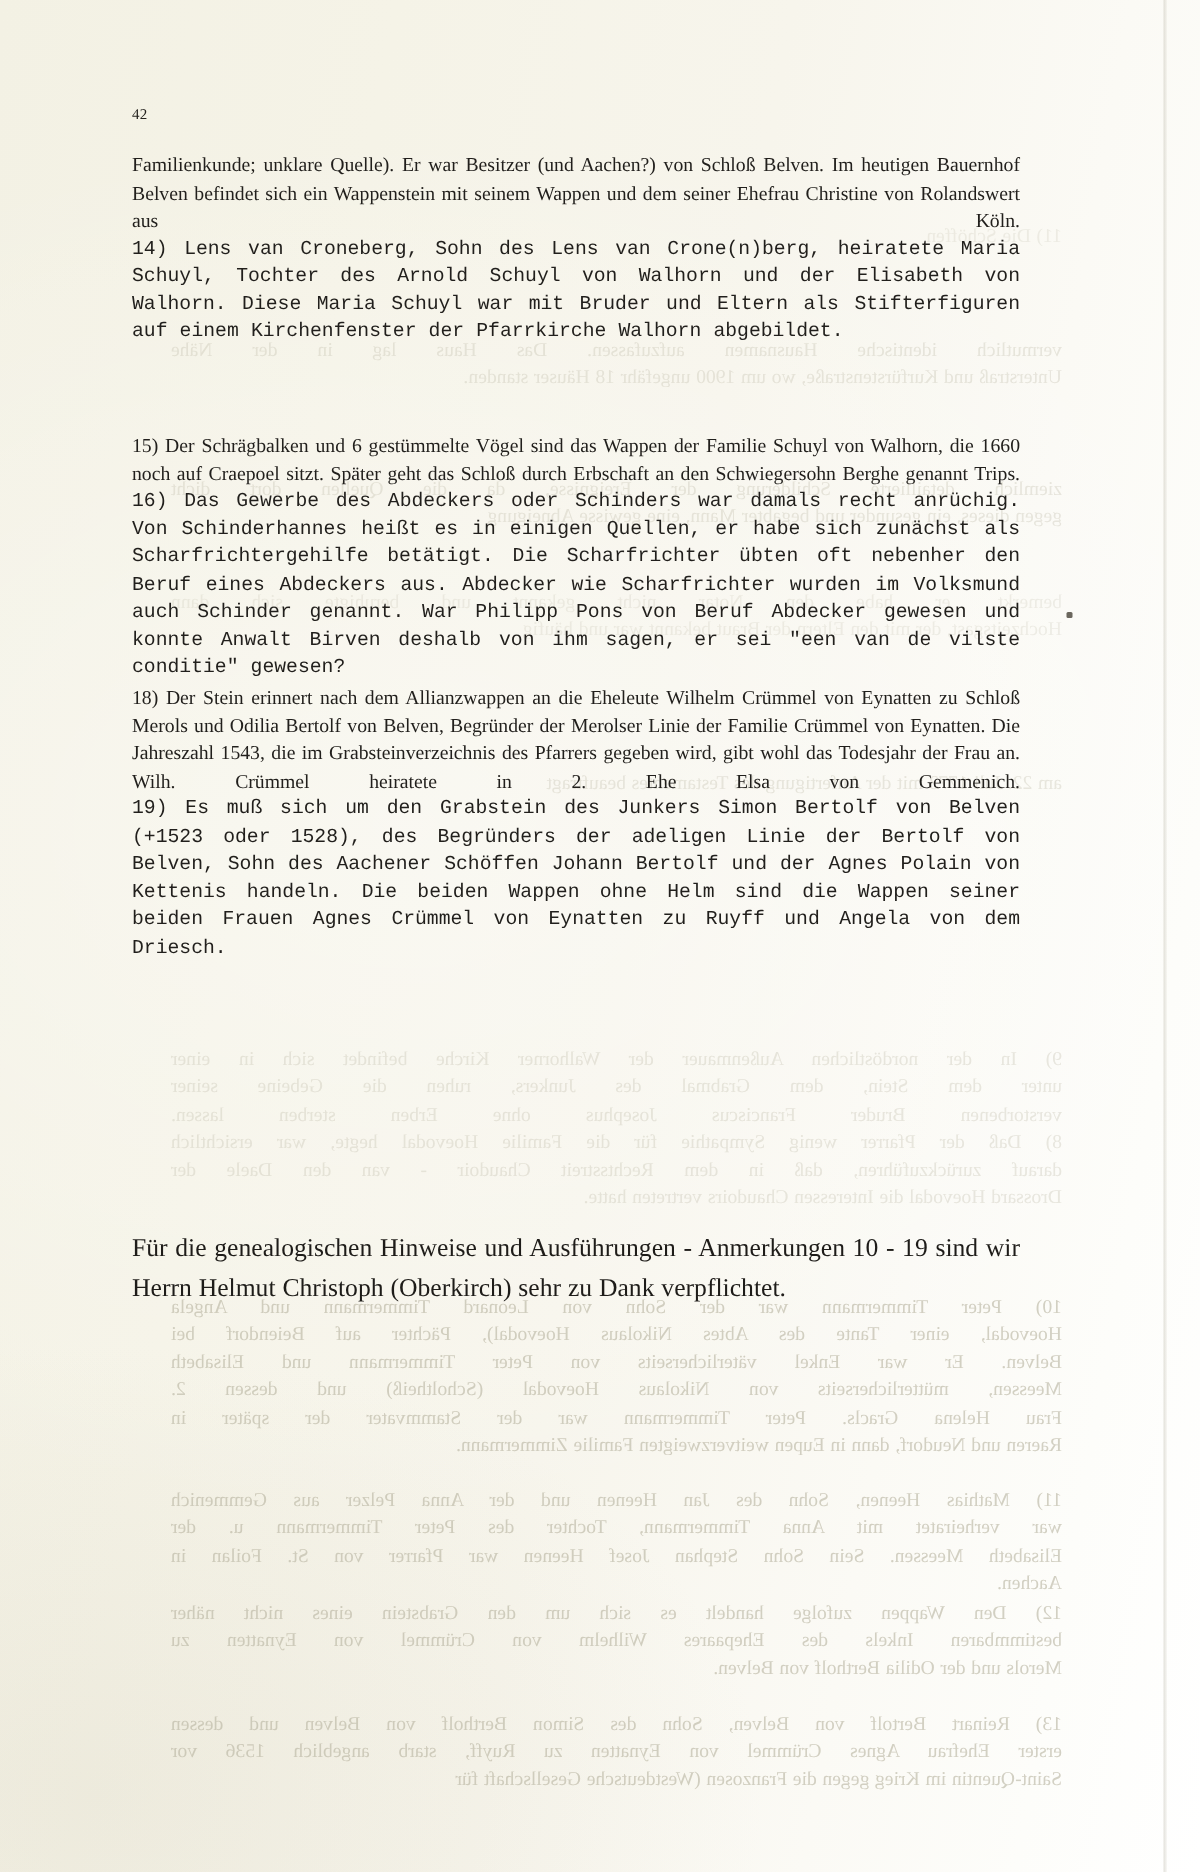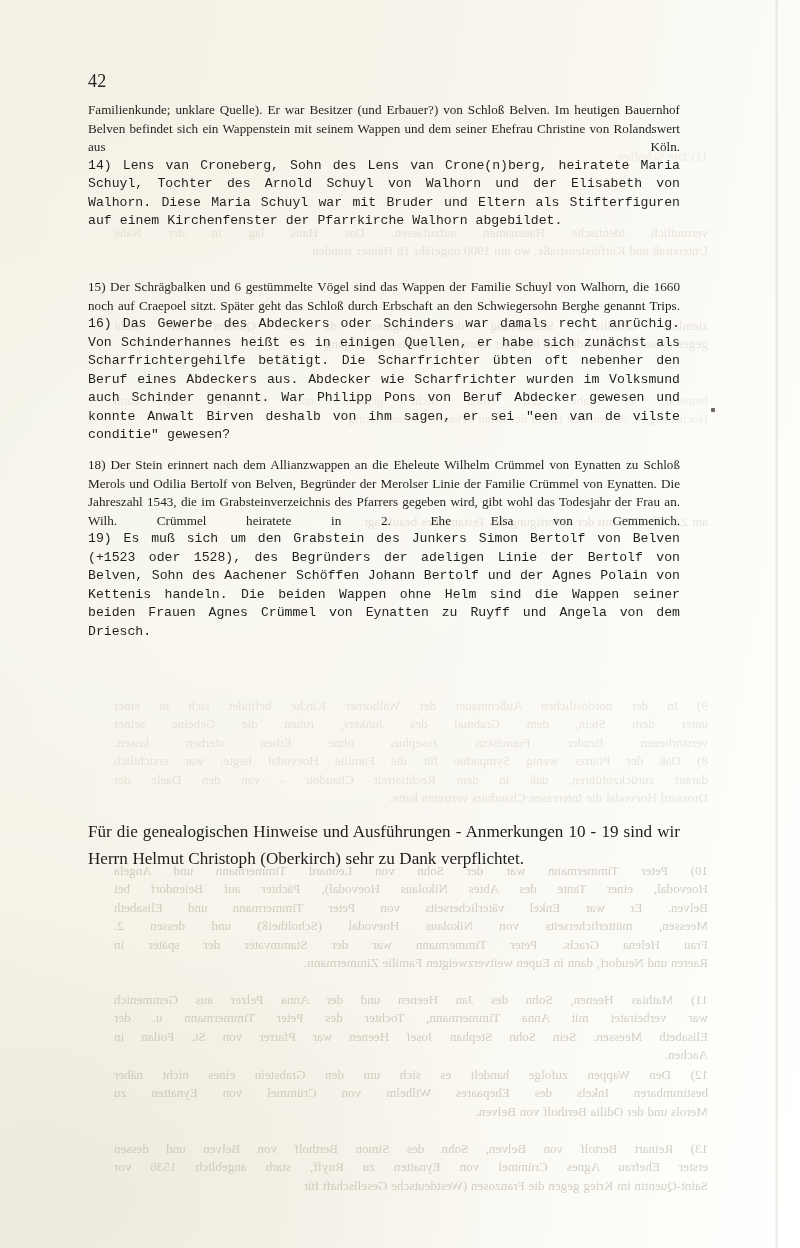--- a/index.html
+++ b/index.html
@@ -100,21 +100,21 @@
     left: 88px;
     top: 0;
     width: 592px;
     z-index: 5;
   }
 
   .folio {
     position: absolute;
     left: 0;
     top: 72px;
-    font-size: 18px;
+    font-size: 10px;
     line-height: 1;
     color: #25231f;
     letter-spacing: 0.2px;
   }
 
   .body-block {
     position: absolute;
     left: 0;
     width: 592px;
     font-size: 13.15px;
@@ -237,25 +237,25 @@
 
   </div>
 
   <div class="speck"></div>
 
   <div class="content">
 
     <div class="folio">42</div>
 
     <div class="body-block" style="top:101px;">
-      <p>Familienkunde; unklare Quelle). Er war Besitzer (und Erbauer?) von Schloß Belven. Im heutigen Bauernhof Belven befindet sich ein Wappenstein mit seinem Wappen und dem seiner Ehefrau Christine von Rolandswert aus Köln.</p>
+      <p>Familienkunde; unklare Quelle). Er war Besitzer (und Aachen?) von Schloß Belven. Im heutigen Bauernhof Belven befindet sich ein Wappenstein mit seinem Wappen und dem seiner Ehefrau Christine von Rolandswert aus Köln.</p>
       <p class="ragged">14) Lens van Croneberg, Sohn des Lens van Crone(n)berg, heiratete Maria Schuyl, Tochter des Arnold Schuyl von Walhorn und der Elisabeth von Walhorn. Diese Maria Schuyl war mit Bruder und Eltern als Stifterfiguren auf einem Kirchenfenster der Pfarrkirche Walhorn abgebildet.</p>
     </div>
 
-    <div class="body-block" style="top:278px;">
+    <div class="body-block" style="top:288px;">
       <p>15) Der Schrägbalken und 6 gestümmelte Vögel sind das Wappen der Familie Schuyl von Walhorn, die 1660 noch auf Craepoel sitzt. Später geht das Schloß durch Erbschaft an den Schwiegersohn Berghe genannt Trips.</p>
       <p class="ragged">16) Das Gewerbe des Abdeckers oder Schinders war damals recht anrüchig. Von Schinderhannes heißt es in einigen Quellen, er habe sich zunächst als Scharfrichtergehilfe betätigt. Die Scharfrichter übten oft nebenher den Beruf eines Abdeckers aus. Abdecker wie Scharfrichter wurden im Volksmund auch Schinder genannt. War Philipp Pons von Beruf Abdecker gewesen und konnte Anwalt Birven deshalb von ihm sagen, er sei "een van de vilste conditie" gewesen?</p>
     </div>
 
     <div class="body-block" style="top:456px;">
       <p>18) Der Stein erinnert nach dem Allianzwappen an die Eheleute Wilhelm Crümmel von Eynatten zu Schloß Merols und Odilia Bertolf von Belven, Begründer der Merolser Linie der Familie Crümmel von Eynatten. Die Jahreszahl 1543, die im Grabsteinverzeichnis des Pfarrers gegeben wird, gibt wohl das Todesjahr der Frau an. Wilh. Crümmel heiratete in 2. Ehe Elsa von Gemmenich.</p>
       <p class="ragged">19) Es muß sich um den Grabstein des Junkers Simon Bertolf von Belven (+1523 oder 1528), des Begründers der adeligen Linie der Bertolf von Belven, Sohn des Aachener Schöffen Johann Bertolf und der Agnes Polain von Kettenis handeln. Die beiden Wappen ohne Helm sind die Wappen seiner beiden Frauen Agnes Crümmel von Eynatten zu Ruyff und Angela von dem Driesch.</p>
     </div>
 
     <div class="closing">

